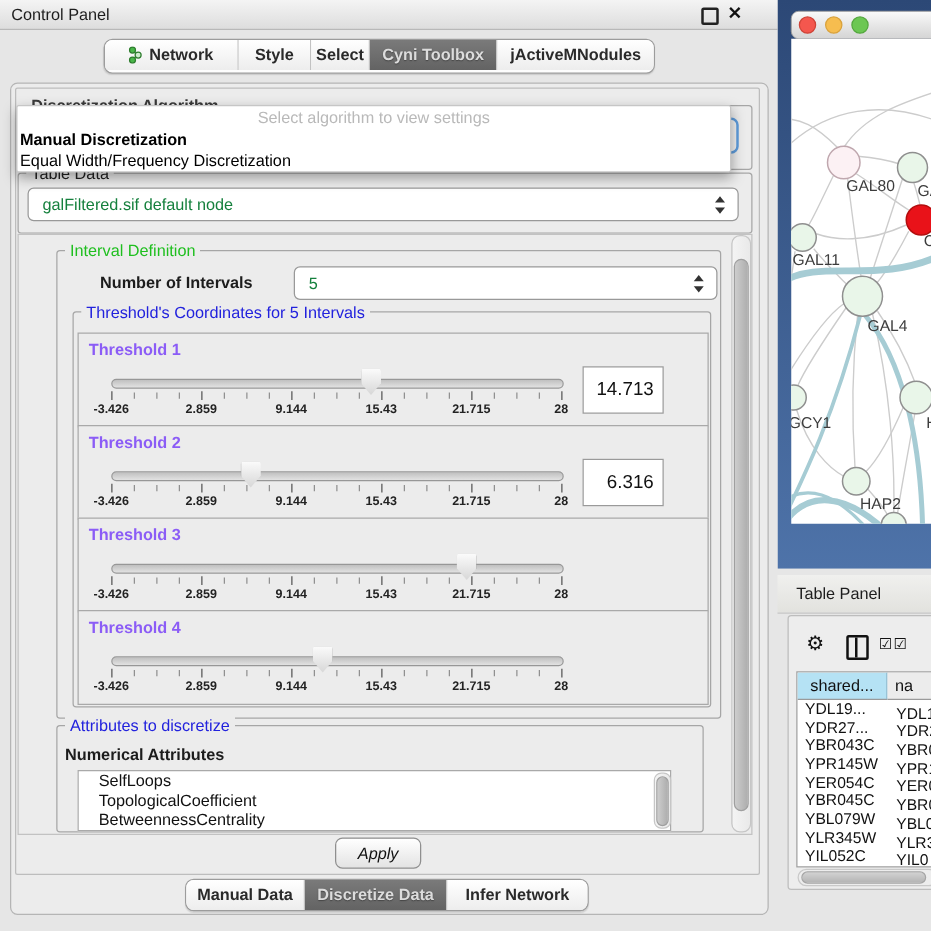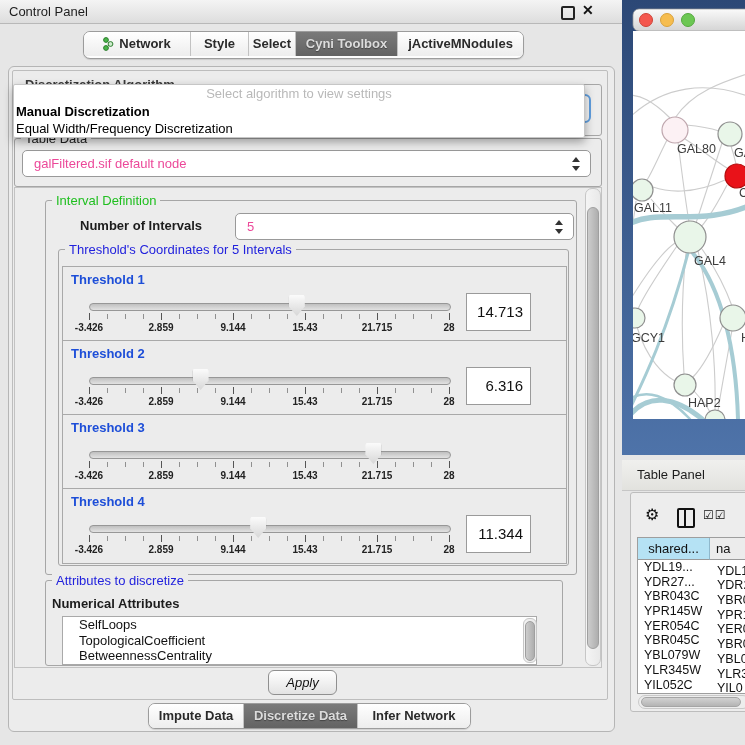--- a/index.html
+++ b/index.html
@@ -26,21 +26,21 @@
   #outer-panel{position:absolute;left:8px;top:66px;width:605px;height:664px;background:#ececec;
     border:1px solid #b5b5b5;border-radius:6px;}
   #inner-panel{position:absolute;left:12px;top:70px;width:594px;height:628px;background:#ececec;
     border:1px solid #bdbdbd;border-radius:2px;}
   .groupbox{position:absolute;border:1px solid #a6a6a6;border-radius:3px;background:#ececec;}
   .grouplabel{position:absolute;top:-8px;left:6px;background:#ececec;padding:0 4px;font-size:13px;white-space:nowrap;}
   .glabel-plain{color:#3a3a3a;font-weight:bold;}
   .glabel-green{color:#1fbf1f;}
   .glabel-blue{color:#2222dd;}
   
-  .combo{position:absolute;background:#fff;border:1px solid #999;border-radius:5px;font-size:13px;color:#ec4899;}
+  .combo{position:absolute;background:#fff;border:1px solid #999;border-radius:5px;font-size:13px;color:#15803d;}
   .combo .val{position:absolute;left:11px;top:0;line-height:25px;}
   .updown{position:absolute;right:9px;top:50%;transform:translateY(-50%);width:9px;height:14px;}
   .updown:before,.updown:after{content:"";position:absolute;left:0;border-left:4.5px solid transparent;border-right:4.5px solid transparent;}
   .updown:before{top:0;border-bottom:5px solid #333;}
   .updown:after{bottom:0;border-top:5px solid #333;}
   
   #algo-combo-behind{position:absolute;left:20px;top:94px;width:567px;height:25px;background:#f4f4f4;
     border:2px solid #5f9ddd;border-radius:6px;z-index:5;}
   #popup{position:absolute;left:13px;top:84px;width:570px;height:52px;background:#fff;
     border:1px solid #c6c6c6;border-radius:2px;box-shadow:0 4px 10px rgba(0,0,0,.35);z-index:6;}
@@ -48,21 +48,21 @@
   #popup .opt{height:17px;line-height:17px;padding-left:2px;font-size:13px;color:#000;}
   #popup .opt.bold{font-weight:bold;}
   
   #scrollpane{position:absolute;left:14px;top:187px;width:586px;height:479px;border:1px solid #c2c2c2;background:#ececec;}
   .vsb-track{position:absolute;background:linear-gradient(90deg,#f4f4f4,#e9e9e9);border:1px solid #c6c6c6;border-radius:7px;}
   .vsb-thumb{position:absolute;background:linear-gradient(90deg,#cdcdcd,#aeaeae);border:1px solid #9f9f9f;border-radius:6px;}
   .hsb-track{position:absolute;background:#ededed;border:1px solid #c9c9c9;border-radius:7px;}
   .hsb-thumb{position:absolute;background:linear-gradient(#d2d2d2,#b4b4b4);border:1px solid #a5a5a5;border-radius:6px;}
   
   .tpanel{position:absolute;left:62px;width:503px;height:74px;border:1px solid #a9a9a9;background:#ececec;}
-  .ttitle{position:absolute;left:8px;top:5px;font-size:13px;font-weight:bold;color:#1d4ed8;}
+  .ttitle{position:absolute;left:8px;top:5px;font-size:13px;font-weight:bold;color:#8b5cf6;}
   .track{position:absolute;left:26px;top:36px;width:360px;height:6px;border:1px solid #979797;border-radius:4px;
     background:linear-gradient(#c0c0c0,#e2e2e2);}
   .thumb{position:absolute;top:28px;width:16px;height:21px;
     background:linear-gradient(#fbfbfb,#d7d7d7);
     clip-path:polygon(6% 0,94% 0,100% 10%,100% 55%,50% 100%,0 55%,0 10%);
     filter:drop-shadow(0 0 1px #7e7e7e);}
   .tick{position:absolute;width:1px;background:#777;}
   .ticklabel{position:absolute;transform:translateX(-50%);font-size:10px;font-weight:bold;color:#222;white-space:nowrap;}
   .tvalue{position:absolute;left:403px;top:26px;width:56px;height:36px;background:#fff;border:1px solid #9a9a9a;
     font-size:15px;color:#111;line-height:36px;text-align:right;padding-right:7px;}
@@ -285,42 +285,41 @@
           <div class="tick" style="left: 350px; top: 47px; height: 5px; background: rgb(144, 144, 144);"></div>
           <div class="tick" style="left: 368px; top: 47px; height: 5px; background: rgb(144, 144, 144);"></div>
           <div class="tick" style="left: 386px; top: 46px; height: 7px; background: rgb(85, 85, 85);"></div>
           <div class="ticklabel" style="left: 26px; top: 55px;">-3.426</div>
           <div class="ticklabel" style="left: 98px; top: 55px;">2.859</div>
           <div class="ticklabel" style="left: 170px; top: 55px;">9.144</div>
           <div class="ticklabel" style="left: 242px; top: 55px;">15.43</div>
           <div class="ticklabel" style="left: 314px; top: 55px;">21.715</div>
           <div class="ticklabel" style="left: 386px; top: 55px;">28</div>
           <div class="thumb" style="left: 187.2px;"></div>
-          <div class="tvalue">11.344</div>
         </div>
       </div>
 
     <div class="groupbox" style="left:45px;top:580px;width:516px;height:84px;">
       <span class="grouplabel glabel-blue">Attributes to discretize</span>
     </div>
     <span class="abs" style="left:52px;top:596px;font-size:13px;font-weight:bold;color:#1c1c1c;">Numerical Attributes</span>
     <div id="attr-list">
         <div class="item">SelfLoops</div>
         <div class="item">TopologicalCoefficient</div>
         <div class="item">BetweennessCentrality</div>
       </div>
     <div class="vsb-track" style="left:523px;top:618px;width:12px;height:43px;border-radius:6px;">
       <div class="vsb-thumb" style="left:1px;top:2px;width:8px;height:38px;"></div>
     </div>
 
     <div class="pushbtn" style="left:268px;top:670px;width:67px;height:23px;line-height:23px;">Apply</div>
 
     <div class="tabbar" id="bottom-tabs" style="left:148px;top:703px;height:24px;">
         <div class="tab" style="width: 94px;">
-          <span>Impute Data</span>
+          <span>Manual Data</span>
         </div>
         <div class="tab sel" style="width: 113px;">
           <span>Discretize Data</span>
         </div>
         <div class="tab" style="width: 112px;">
           <span>Infer Network</span>
         </div>
       </div>
 
     <div id="popup">

